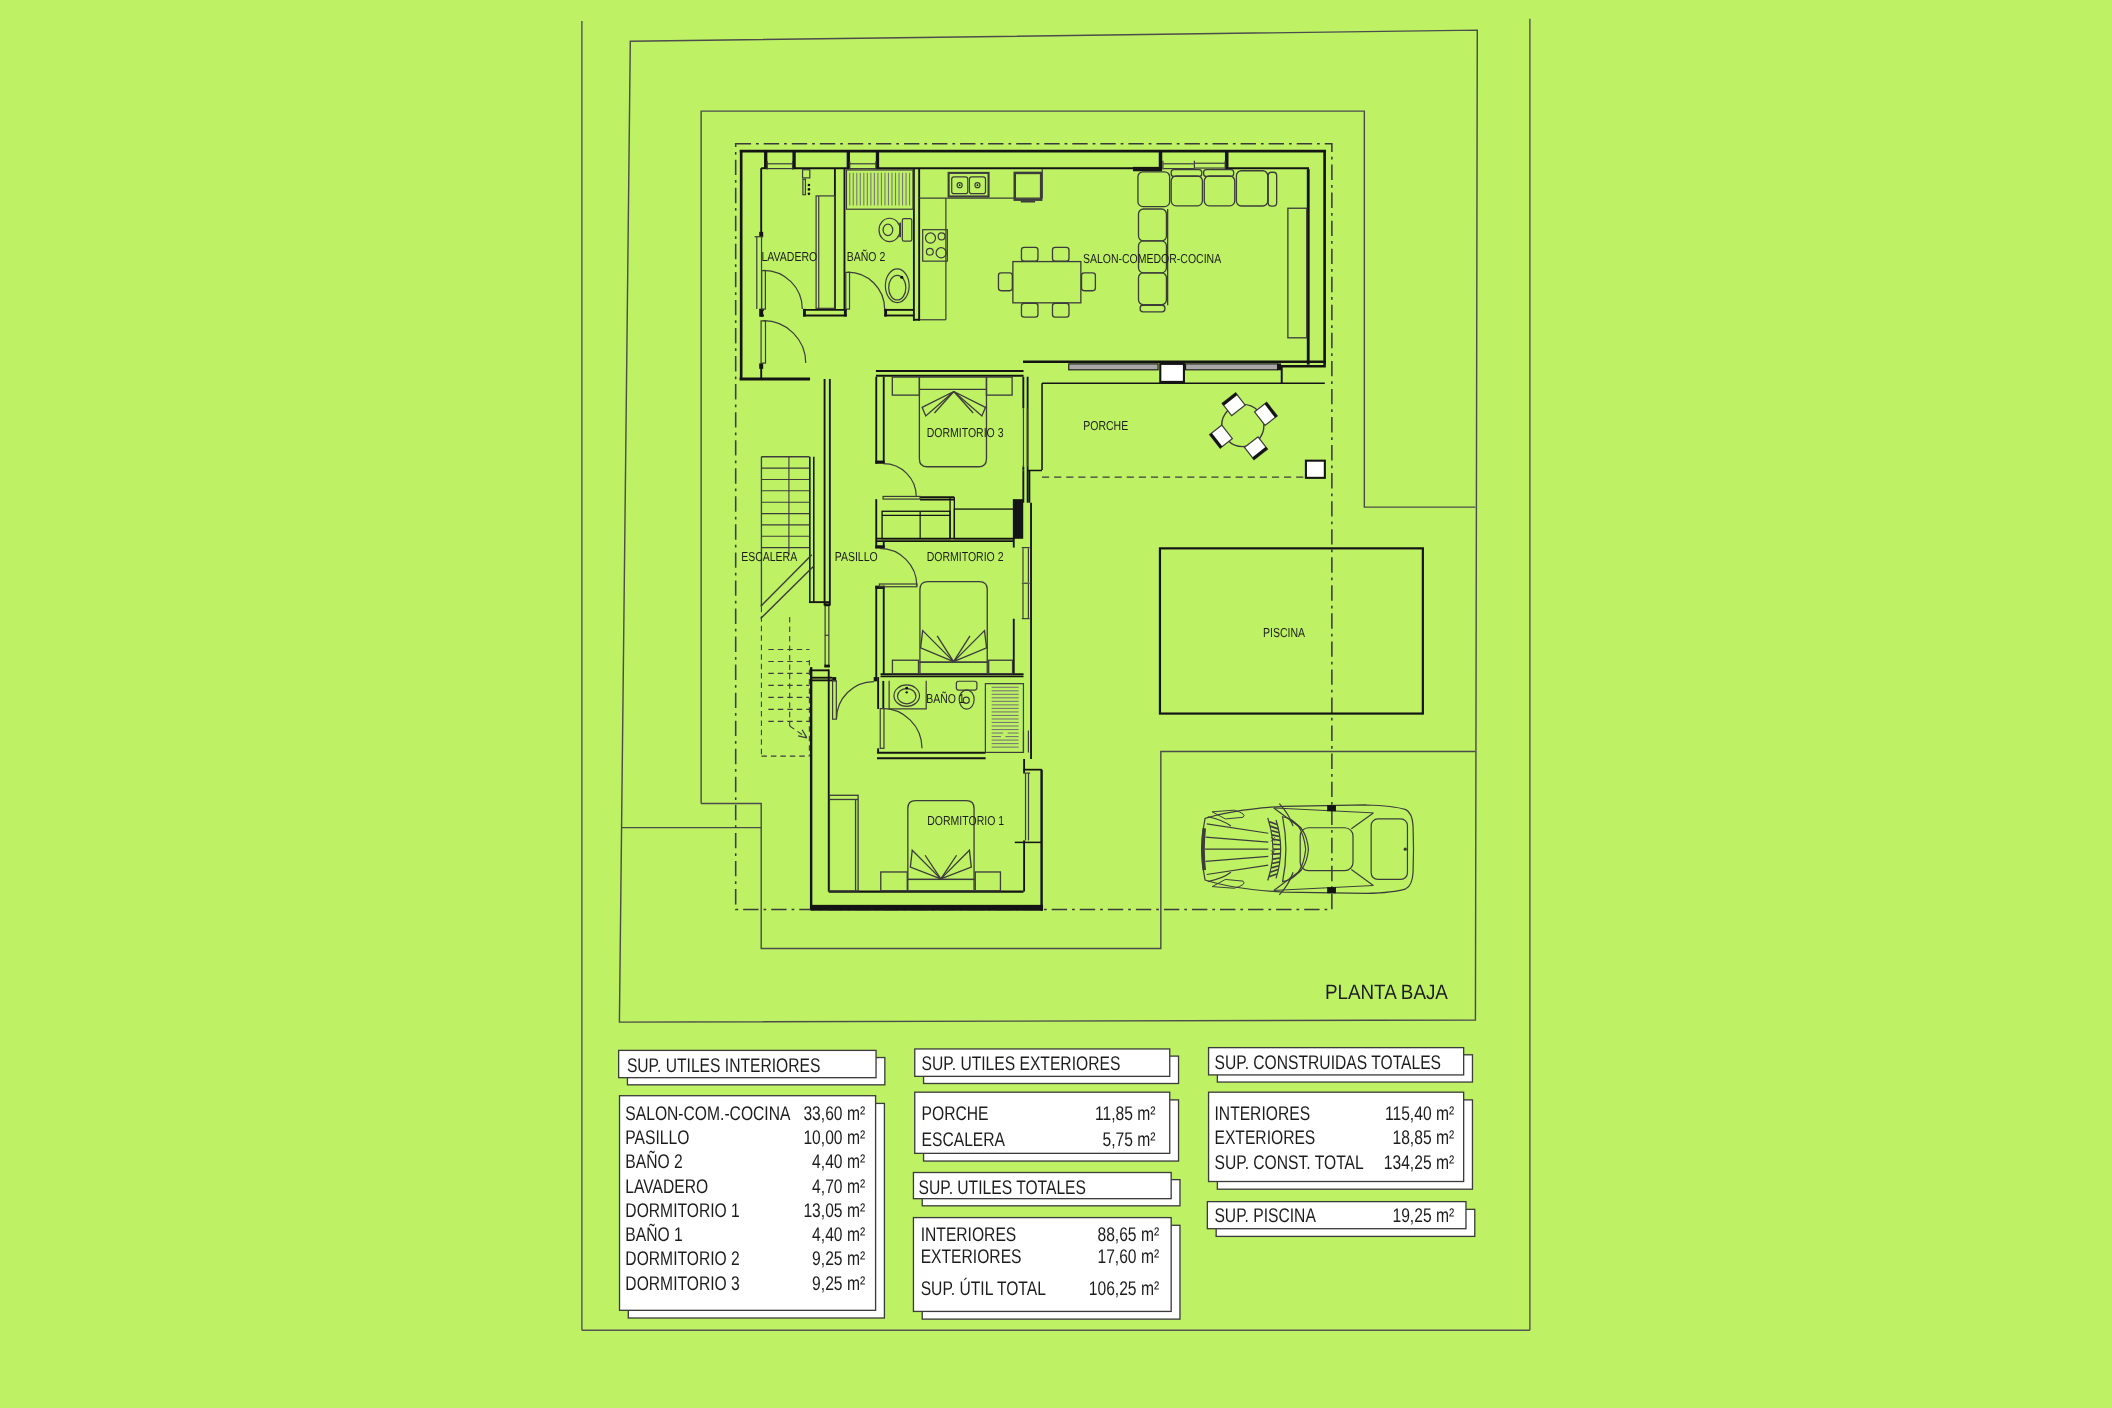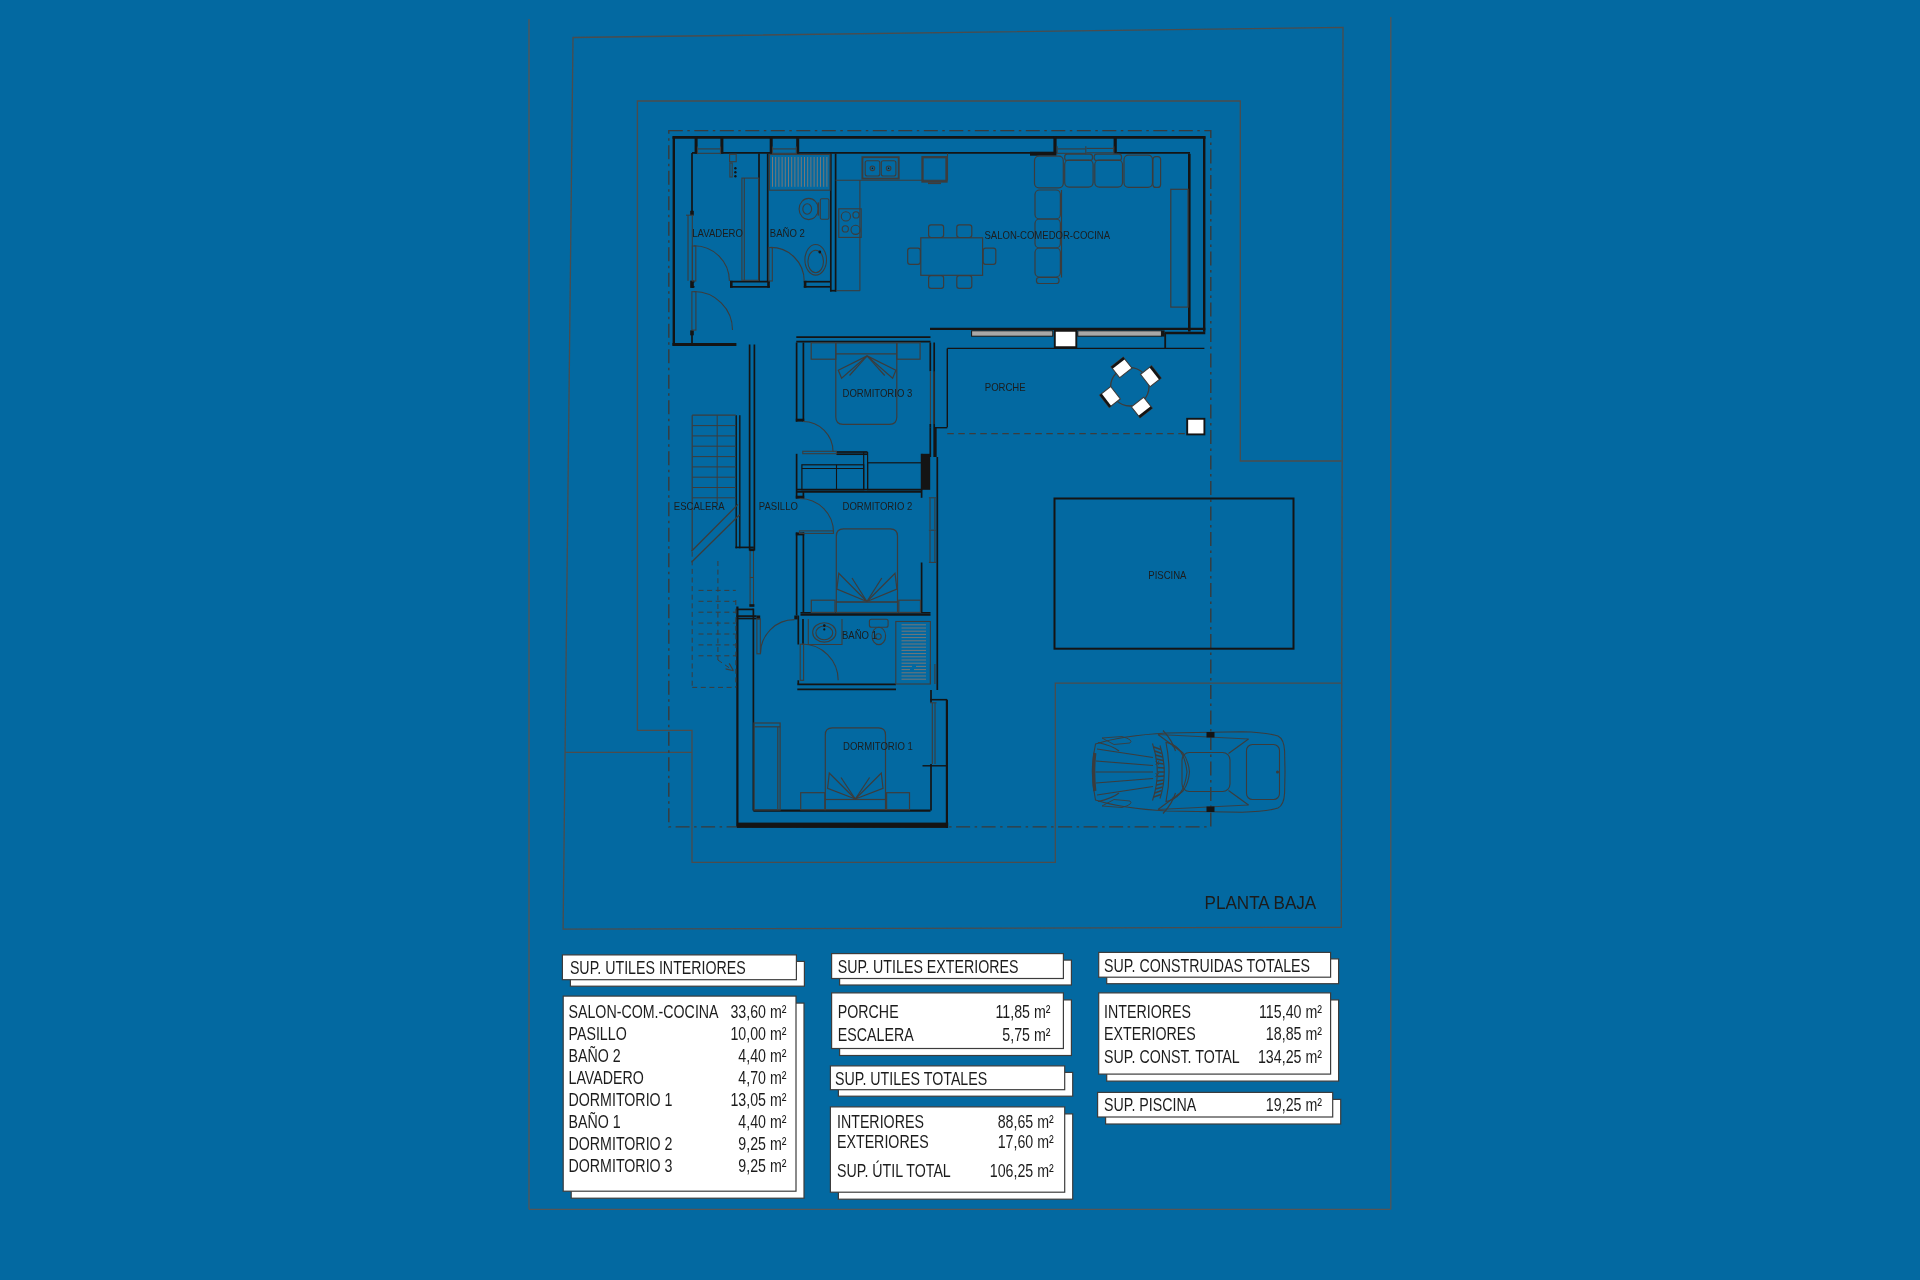--- a/index.html
+++ b/index.html
@@ -1,16 +1,16 @@
 <!DOCTYPE html>
 <html><head>
 <meta charset="utf-8">
 <style>
   html,body{margin:0;padding:0;background:#ffffff;}
-  #page{width:1920px;height:1280px;position:relative;background:#0369a1;overflow:hidden;}
+  #page{width:1920px;height:1280px;position:relative;background:#bef264;overflow:hidden;}
   svg{position:absolute;top:0;left:0;}
   text{font-family:"Liberation Sans", sans-serif;fill:#1c1c1c;}
   .rm{font-size:11.8px;}
 </style>
 </head>
 <body>
 <div id="page">
 <svg width="1920" height="1280" viewBox="0 0 1920 1280">
 
 <g id="sheet" stroke="#555" stroke-width="1.3" fill="none">

